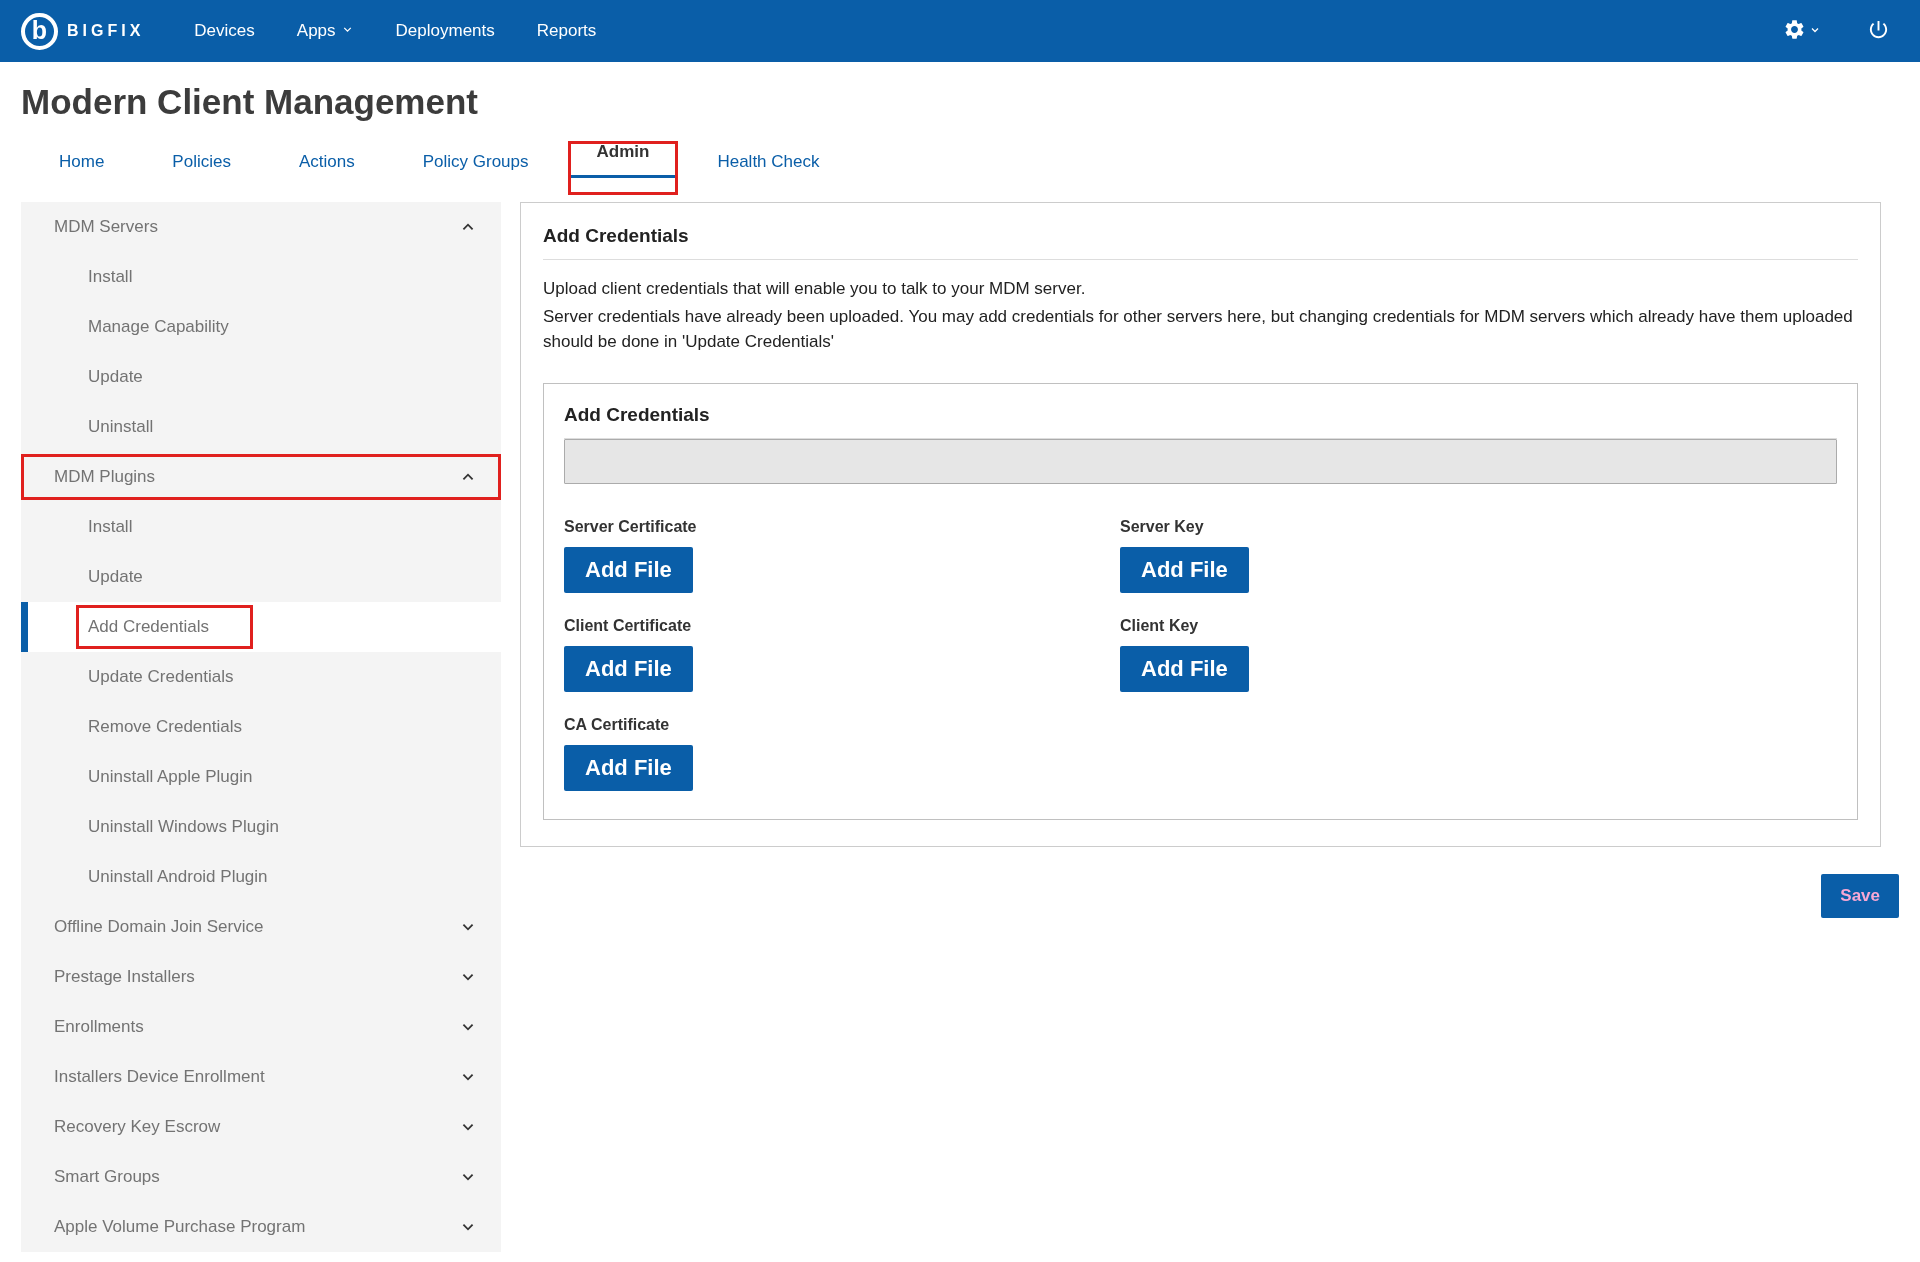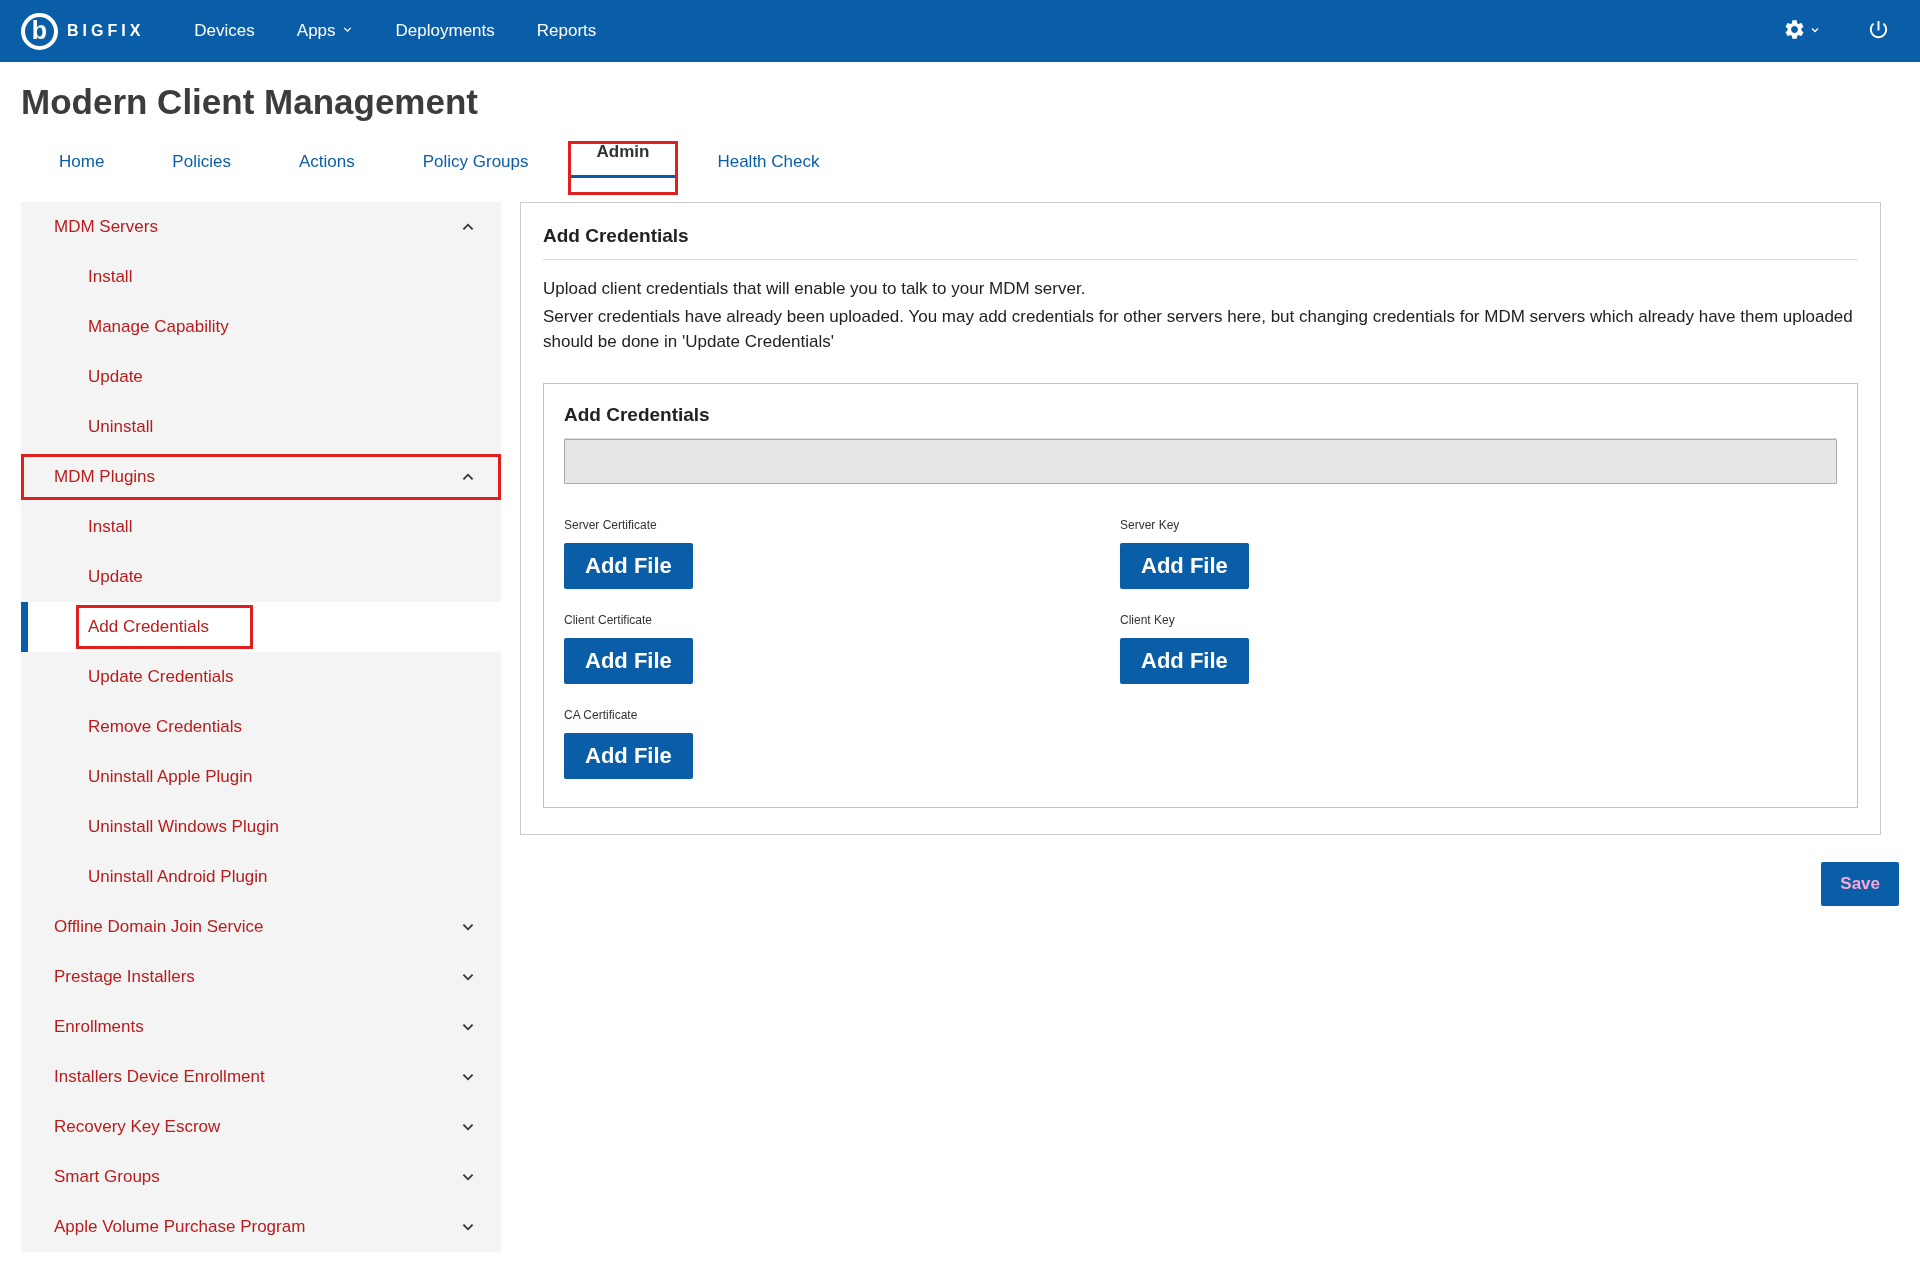--- a/index.html
+++ b/index.html
@@ -34,21 +34,21 @@
   .annotation{position:absolute;border:3px solid var(--red);pointer-events:none;z-index:5;}
   .annotation.admin{inset:-1px -2px -6px -2px;}
   .annotation.plugins{inset:2px 0px;}
   .annotation.addcred{left:55px;top:3px;bottom:3px;width:177px;}
 
   
   .layout{display:flex;align-items:flex-start;padding:13px 21px 0;gap:19px;}
 
   
   .sidebar{flex:0 0 480px;width:480px;background:var(--sidebar-bg);}
-  .side-row{height:50px;display:flex;align-items:center;position:relative;font-size:17px;color:#b91c1c;cursor:pointer;}
+  .side-row{height:50px;display:flex;align-items:center;position:relative;font-size:17px;color:#737373;cursor:pointer;}
   .side-row.header{padding-left:33px;}
   .side-row.sub{padding-left:67px;}
   .side-row .chev{position:absolute;right:22px;top:50%;transform:translateY(-50%);display:flex;}
   .side-row.active{background:#fff;}
   .side-row.active::before{content:"";position:absolute;left:0;top:0;bottom:0;width:7px;background:var(--blue);}
 
   
   .main{flex:1;min-width:0;}
   .panel{border:1px solid #cccccc;background:#fff;padding:20px 22px 26px;margin-right:18px;}
   .panel-title{font-size:19px;font-weight:700;margin:2px 0 12px;color:#222;}
@@ -56,21 +56,21 @@
   .desc{font-size:17px;color:#222;line-height:1.5;margin:16px 0 0;}
   .desc p{margin:0 0 2px;}
 
   .form-box{border:1px solid #c0c0c0;margin-top:28px;padding:18px 20px 4px;}
   .form-title{font-size:19px;font-weight:700;margin:2px 0 12px;color:#222;}
   .addr-label{font-weight:700;font-size:17px;margin:16px 0 10px;}
   .addr-input{width:100%;height:45px;background:#E6E6E6;border:1px solid #ABABAB;border-radius:1px;font-size:17px;padding:0 10px;font-family:"Liberation Sans",sans-serif;}
 
   .fields{display:grid;grid-template-columns:556px 1fr;margin-top:34px;}
   .field{margin-bottom:24px;}
-  .flabel{font-weight:400;font-size:12px;margin-bottom:11px;}
+  .flabel{font-weight:700;font-size:16px;margin-bottom:11px;}
   .btn-addfile{background:var(--blue);color:#fff;font-weight:700;font-size:22px;border:none;border-radius:2px;padding:10px 21px;cursor:pointer;font-family:"Liberation Sans",sans-serif;}
 
   .save-row{display:flex;justify-content:flex-end;margin-top:27px;}
   .btn-save{background:var(--blue);color:#f9a8d4;font-weight:700;font-size:17px;border:none;border-radius:2px;padding:12px 19px;cursor:pointer;font-family:"Liberation Sans",sans-serif;}
 </style>
 </head>
 <body>
 
 <header class="topnav">
   <div class="brand">

